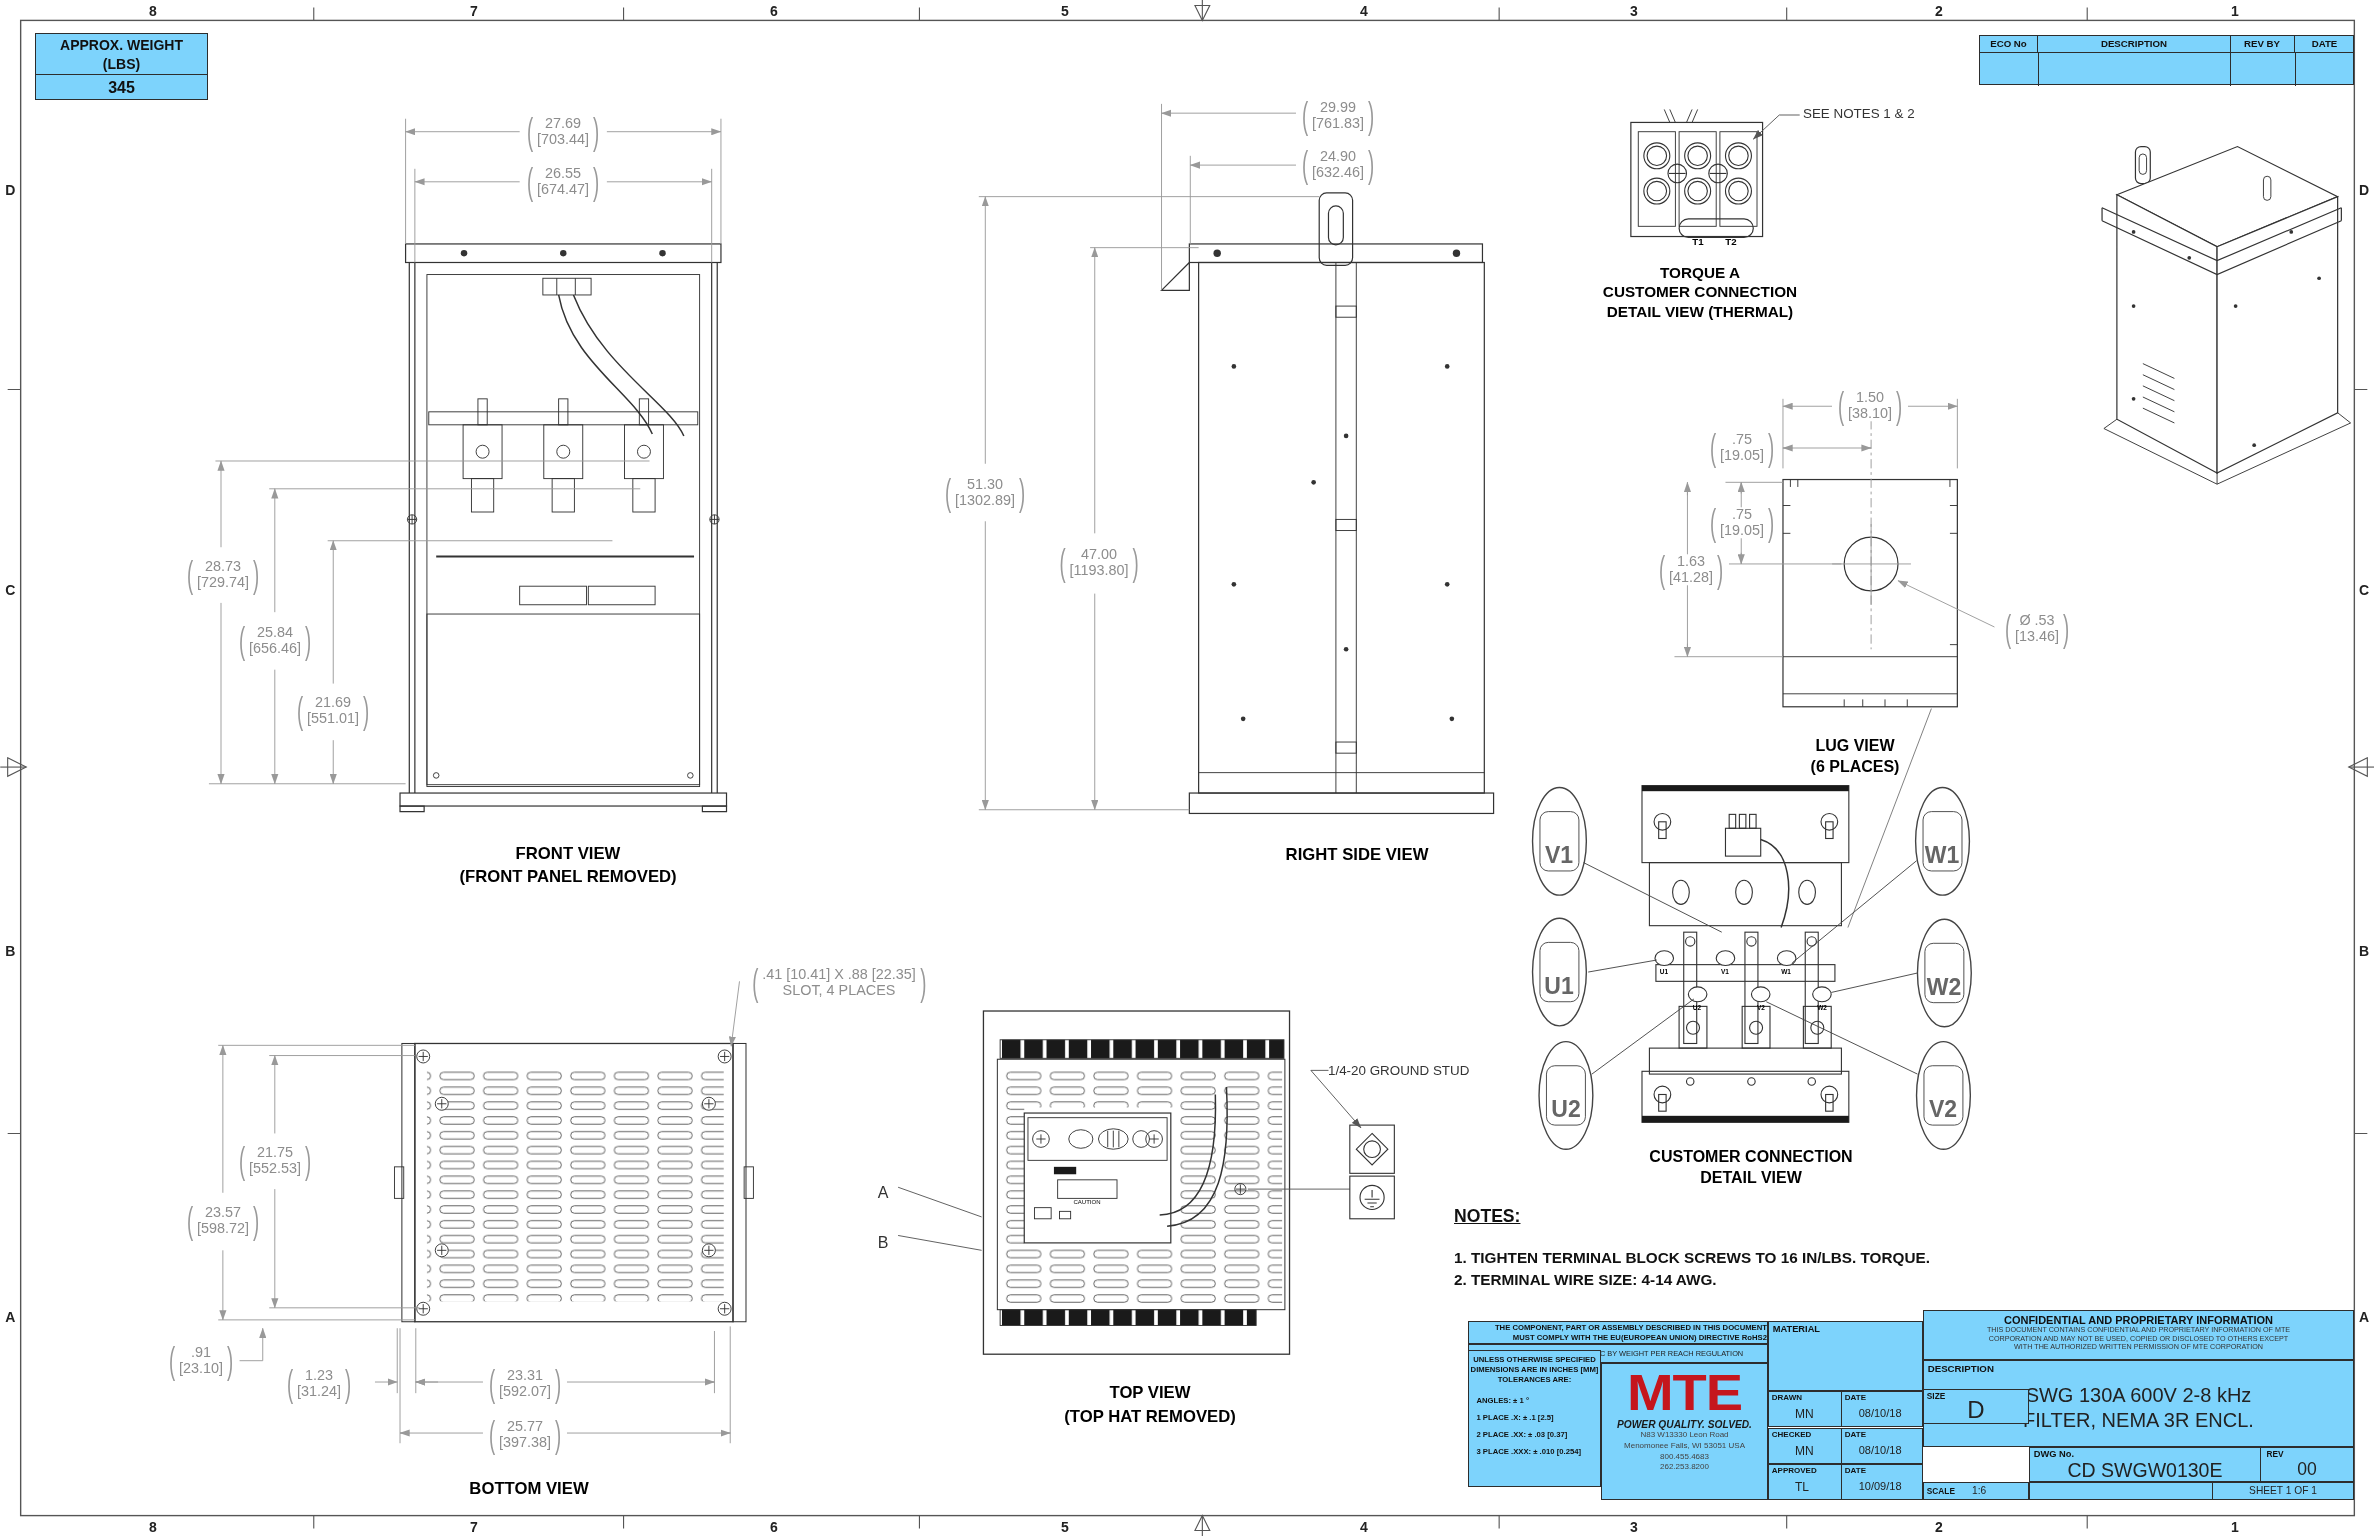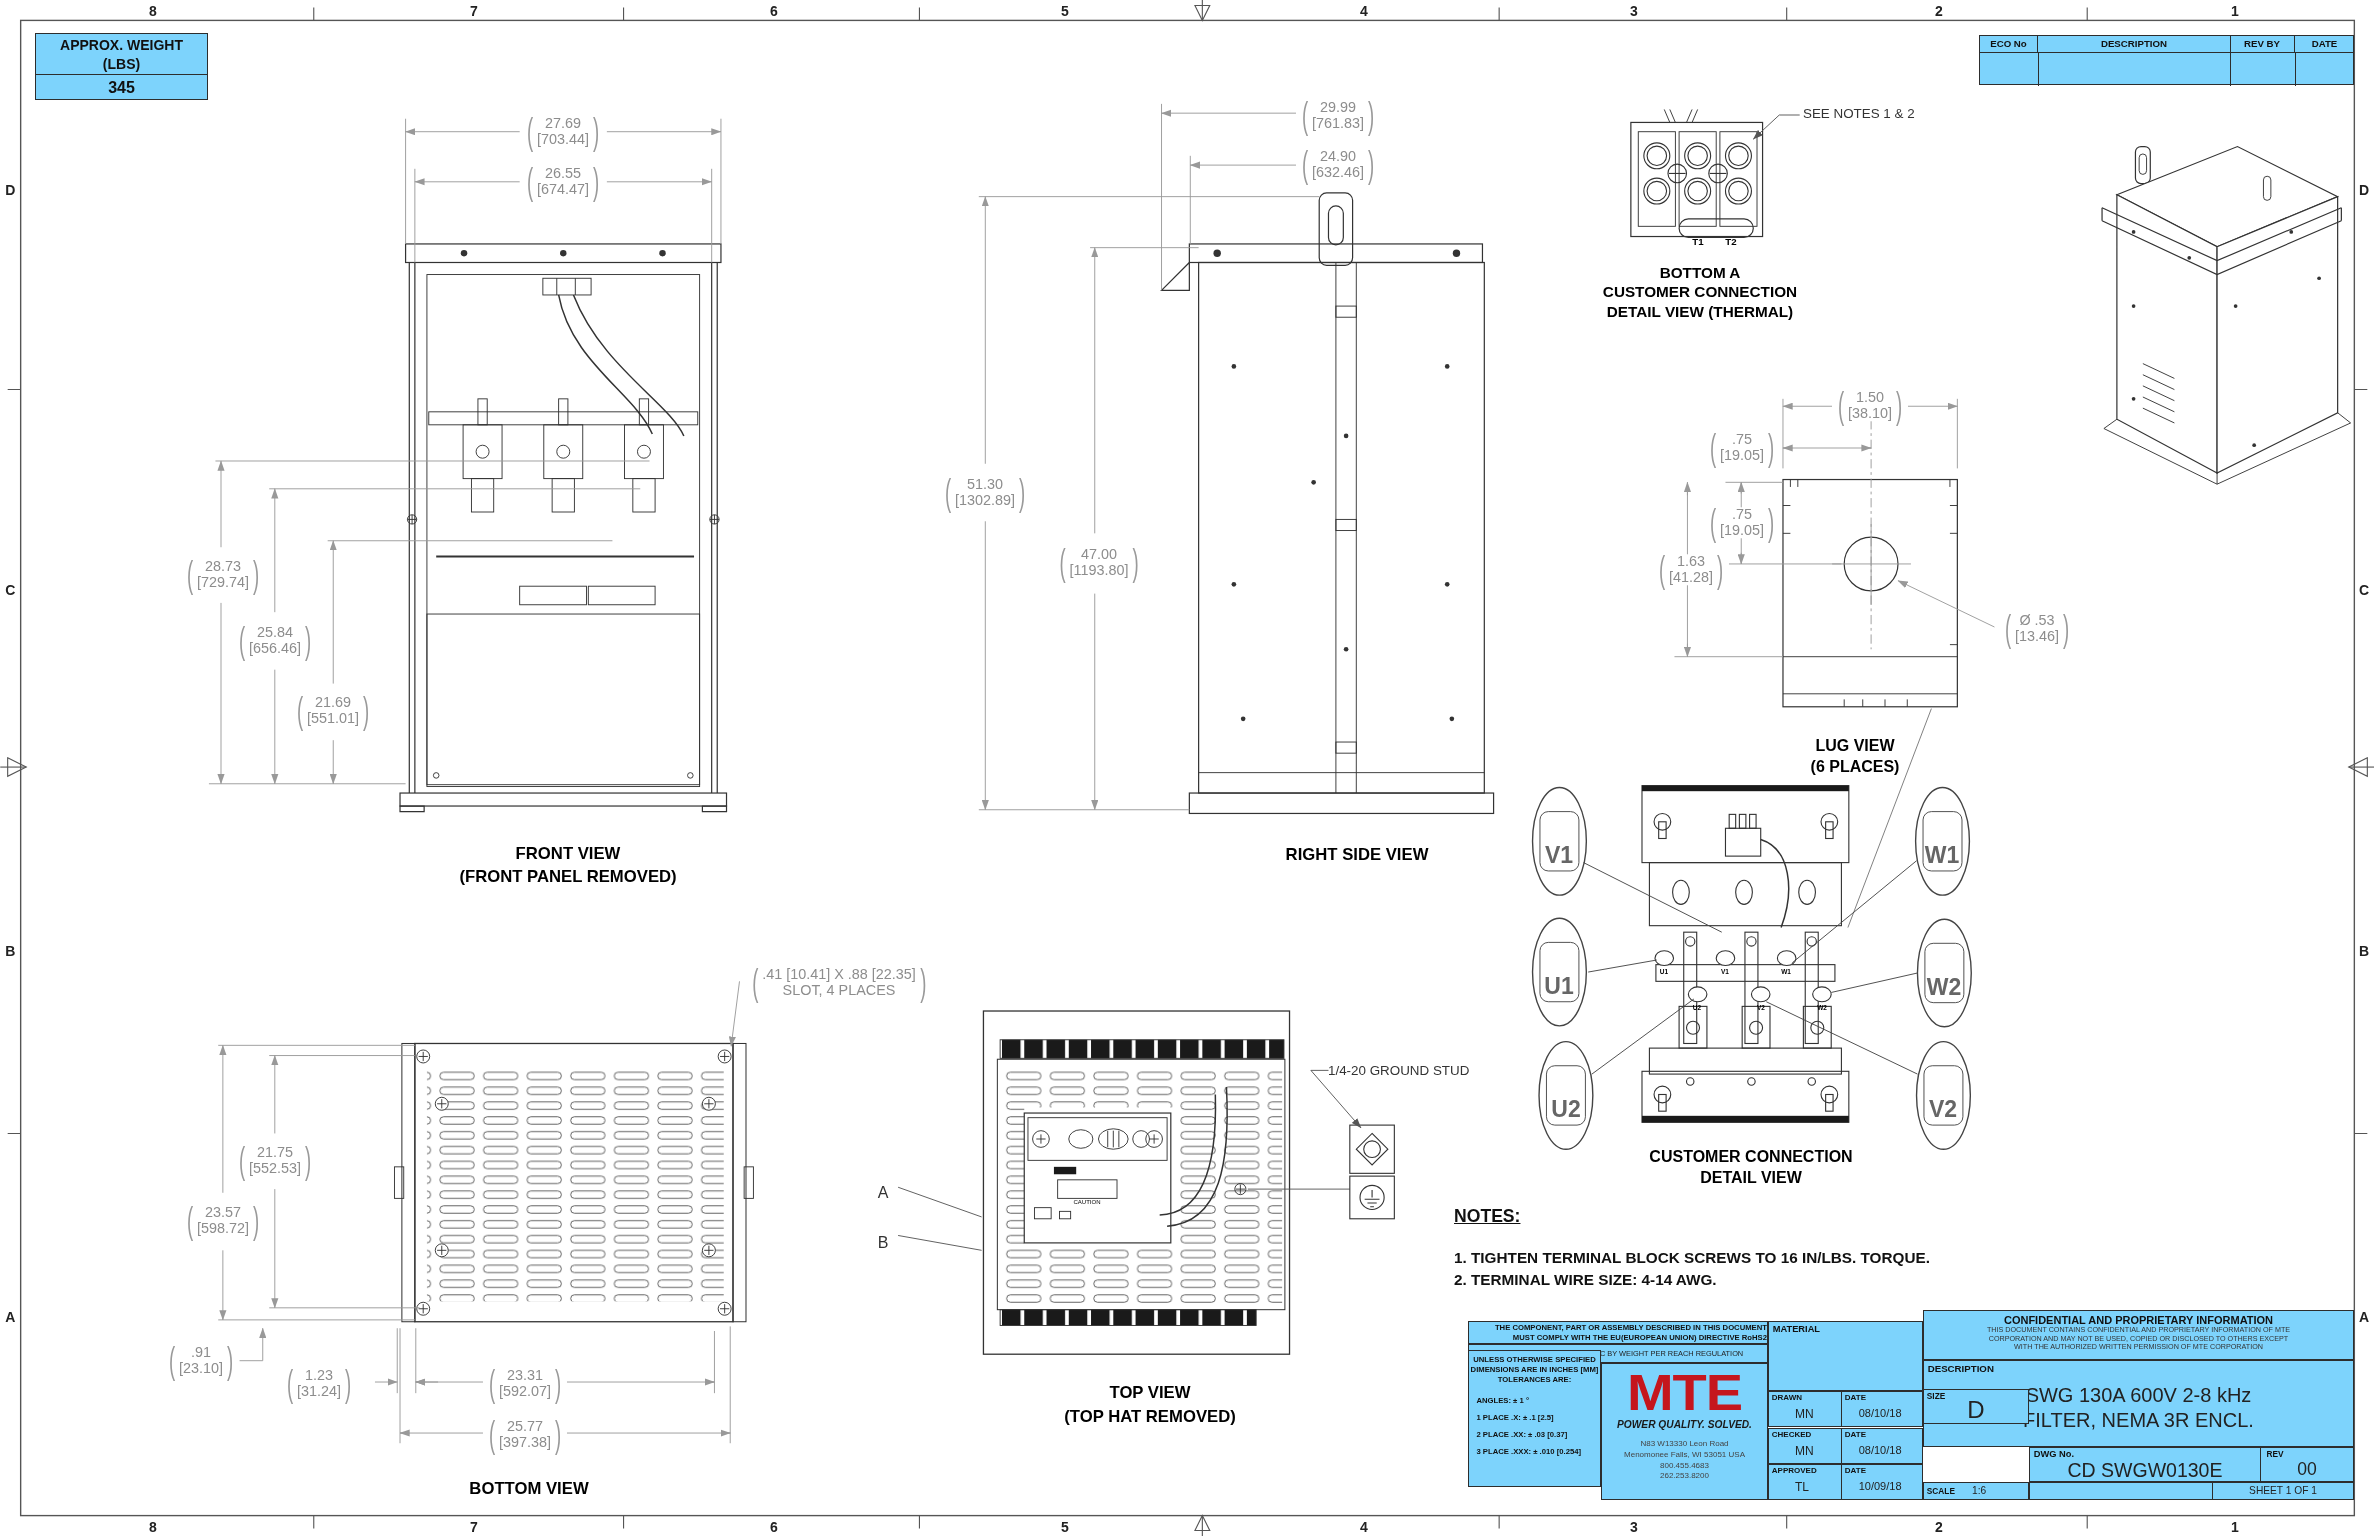--- a/index.html
+++ b/index.html
@@ -601,21 +601,21 @@
   <span class="stack">
         <span>.41 [10.41]  X  .88 [22.35]</span>
         <span>SLOT, 4 PLACES</span>
       </span>
   <span class="par">)</span>
 </div>
 
 <div class="vlabel" style="left:568px;top:841px">FRONT VIEW</div>
 <div class="vlabel" style="left:568px;top:864px">(FRONT PANEL REMOVED)</div>
 <div class="vlabel" style="left:1357px;top:842px">RIGHT SIDE VIEW</div>
-<div class="vlabel" style="left:1700px;top:260px;font-size:15.3px">BOTTOM A</div>
+<div class="vlabel" style="left:1700px;top:260px;font-size:15.3px">TORQUE A</div>
 <div class="vlabel" style="left:1700px;top:279px;font-size:15.3px">CUSTOMER CONNECTION</div>
 <div class="vlabel" style="left:1700px;top:299px;font-size:15.3px">DETAIL VIEW (THERMAL)</div>
 <div class="ltext" style="left:1803px;top:106px;font-size:13.4px;color:#333">SEE NOTES 1 &amp; 2</div>
 <div class="vlabel" style="left:1698px;top:228px;font-size:9.7px">T1</div>
 <div class="vlabel" style="left:1731px;top:228px;font-size:9.7px">T2</div>
 <div class="vlabel" style="left:1855px;top:733px;font-size:16px">LUG VIEW</div>
 <div class="vlabel" style="left:1855px;top:754px;font-size:16px">(6 PLACES)</div>
 <div class="vlabel" style="left:1751px;top:1144px;font-size:16px">CUSTOMER CONNECTION</div>
 <div class="vlabel" style="left:1751px;top:1165px;font-size:16px">DETAIL VIEW</div>
 <div class="vlabel" style="left:1150px;top:1380px">TOP VIEW</div>
@@ -660,21 +660,21 @@
   <div style="font-size:7.7px;font-weight:700;padding:7.4px 0 0 7.4px;line-height:2.2">
     <div>ANGLES: ± 1 °</div>
     <div>1 PLACE .X: ± .1 [2.5]</div>
     <div>2 PLACE .XX: ± .03 [0.37]</div>
     <div>3 PLACE .XXX: ± .010 [0.254]</div>
   </div>
 </div>
 <div class="tb" style="left:1601px;top:1363px;width:167px;height:137px;text-align:center">
   <div style="font-size:50px;font-weight:700;color:#C5161D;line-height:.95;margin-top:5.6px;transform:scaleX(1.12);letter-spacing:-0.9px">MTE</div>
   <div style="font-size:10.2px;font-weight:700;font-style:italic;color:#1a1a1a;margin-top:1.9px">POWER QUALITY. SOLVED.</div>
-  <div style="font-size:8px;color:#444;line-height:1.35;margin-top:9px">
+  <div style="font-size:8px;color:#444;line-height:1.35;margin-top:0">
     <div>N83 W13330 Leon Road</div>
     <div>Menomonee Falls, WI 53051 USA</div>
     <div>800.455.4683</div>
     <div>262.253.8200</div>
   </div>
 </div>
 <div class="tb" style="left:1768px;top:1321px;width:155px;height:70px">
   <div class="tbl" style="left:3.7px;top:1.9px;font-size:9.3px">MATERIAL</div>
 </div>
 <div class="tb" style="left:1768px;top:1391px;width:155px;height:36px">

